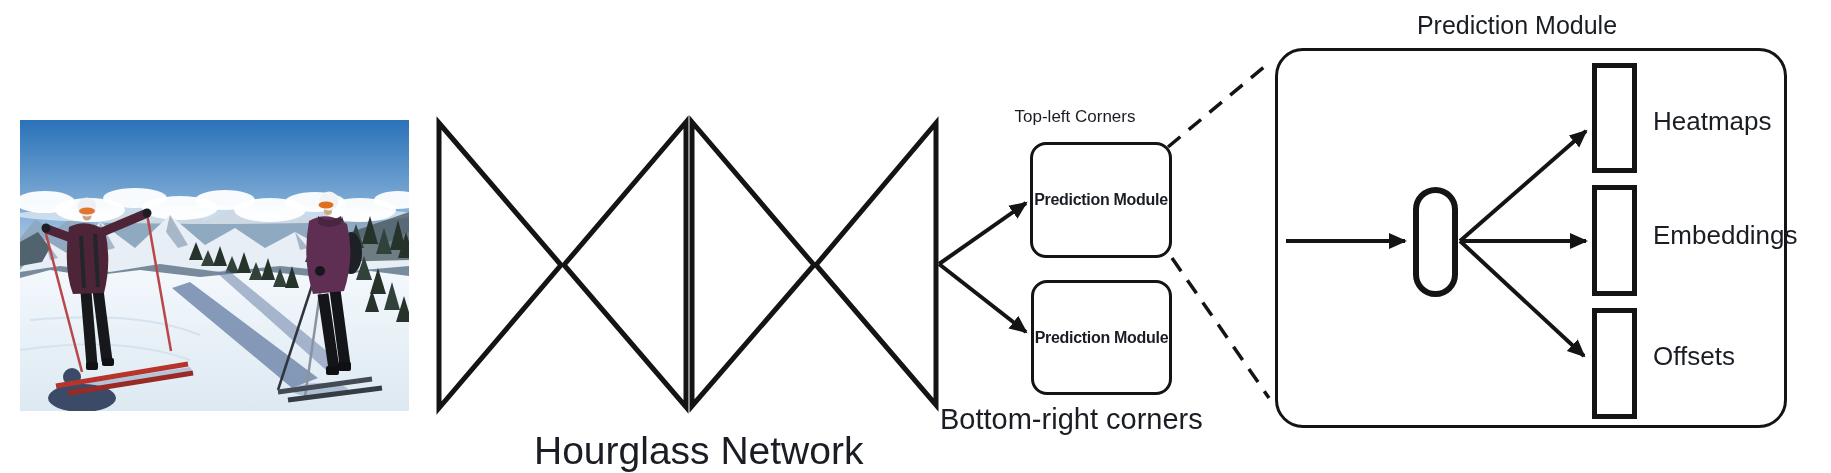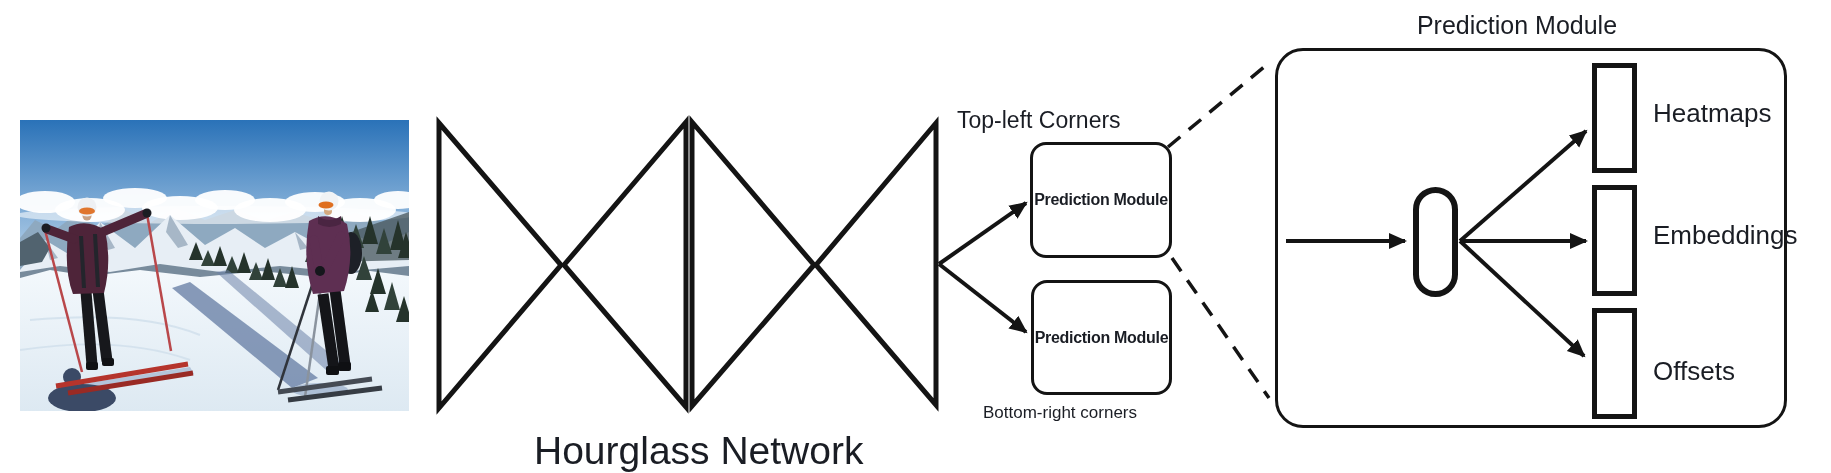--- a/index.html
+++ b/index.html
@@ -6,28 +6,28 @@
   html, body { background: #ffffff; }
   .stage {
     position: relative; width: 1831px; height: 473px; background: #ffffff;
     font-family: "Liberation Sans", sans-serif; color: #1a1d24; overflow: hidden;
   }
   .photo { position: absolute; left: 20px; top: 120px; width: 389px; height: 291px; }
   .photo svg { display: block; width: 389px; height: 291px; }
   .lines { position: absolute; left: 0; top: 0; width: 1831px; height: 473px; pointer-events: none; }
   .label { position: absolute; white-space: nowrap; color: #1a1d24; }
   .hourglass-label { left: 534px; top: 429px; width: 300px; text-align: center; font-size: 39px; }
-  .tl-caption      { left: 957px;  top: 107px; width: 236px; font-size: 23px; }
-  .br-caption      { left: 940px;  top: 403px; width: 240px; text-align: center; font-size: 17px; }
+  .tl-caption      { left: 957px;  top: 107px; width: 236px; text-align: center; font-size: 17px; }
+  .br-caption      { left: 940px;  top: 403px; width: 240px; font-size: 29px; }
   .detail-title    { left: 1367px; top: 11px;  width: 300px; text-align: center; font-size: 25px; }
   .pooling-label   { left: 1334px; top: 147px; width: 155px; text-align: center; font-size: 22px; }
   .out-label       { left: 1653px; font-size: 26px; }
-  .out-label.heat  { top: 98px; }
+  .out-label.heat  { top: 106px; }
   .out-label.embed { top: 220px; text-align: center; }
-  .out-label.offs  { top: 356px; }
+  .out-label.offs  { top: 341px; }
   .small-box {
     position: absolute; background: #ffffff; border: 3.5px solid #141414; border-radius: 16px;
     display: flex; align-items: center; justify-content: center;
     font-size: 16px; font-weight: 700; letter-spacing: -0.3px; text-align: center;
   }
   .box-top    { left: 1030px; top: 142px; width: 142px; height: 116px; }
   .box-bottom { left: 1031px; top: 280px; width: 141px; height: 115px; }
   .big-box {
     position: absolute; left: 1275px; top: 48px; width: 512px; height: 380px;
     background: #ffffff; border: 3.5px solid #141414; border-radius: 28px;

